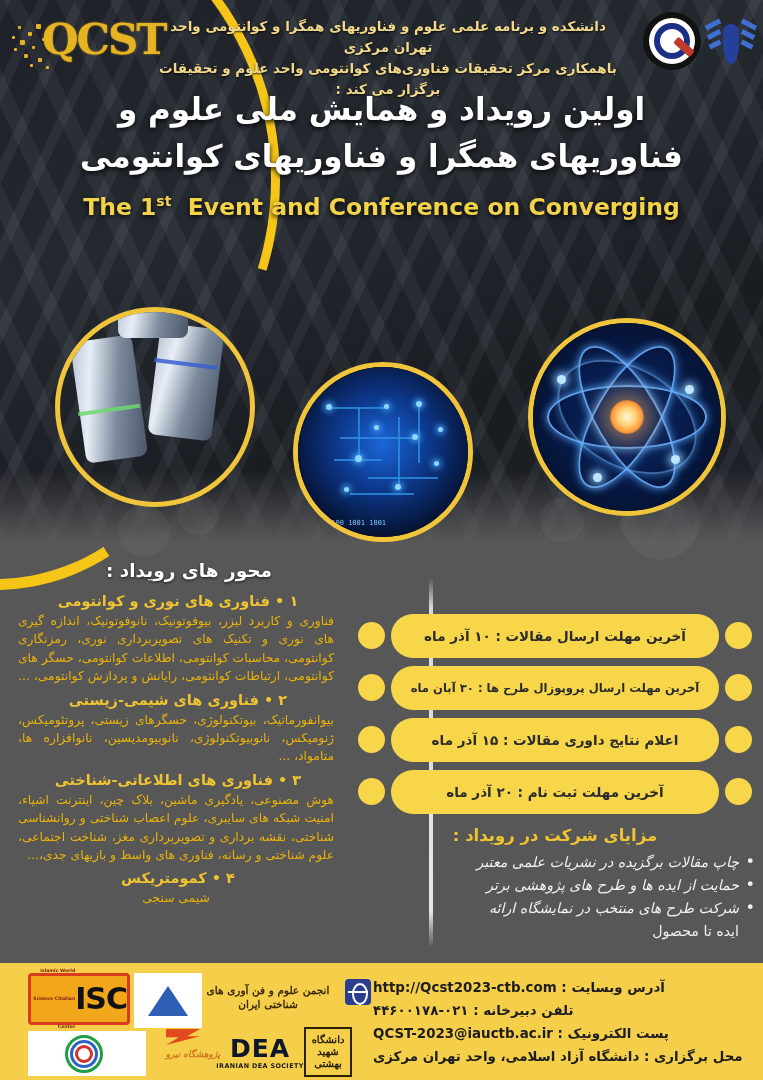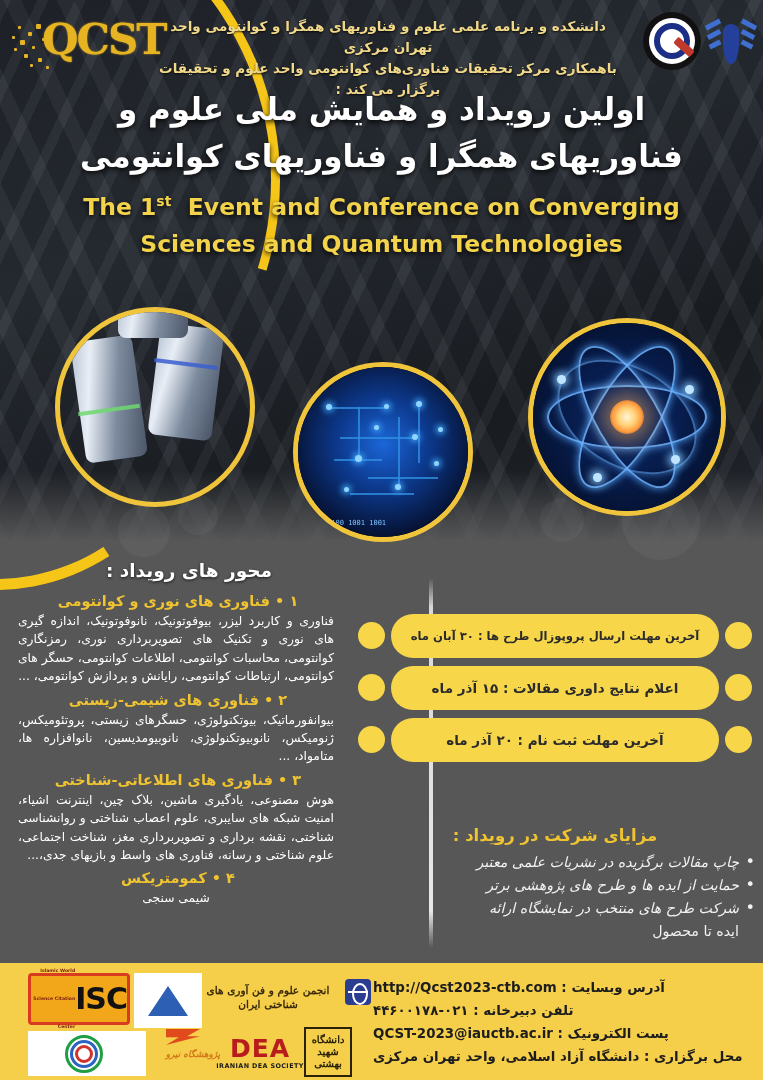--- a/index.html
+++ b/index.html
@@ -133,21 +133,21 @@
   .topics{position:absolute;left:8px;top:560px;width:340px;direction:rtl;}
   .section-head{
     color:#ffffff;font-size:18.5px;font-weight:bold;text-align:center;
     padding-left:22px;margin-bottom:12px;text-shadow:0 1px 3px rgba(0,0,0,.7);
   }
   .topic{margin-bottom:6px;}
   .topic-title{
     color:#f0c431;font-size:14.5px;font-weight:bold;text-align:center;margin-bottom:3px;
   }
   .topic-body{
-    color:#ffffff;font-size:12.3px;line-height:18.4px;text-align:justify;
+    color:#eab308;font-size:12.3px;line-height:18.4px;text-align:justify;
     padding:0 14px 0 10px;
   }
   .topic-body.center{text-align:center;}
   .divider{
     position:absolute;right:330px;top:578px;width:4px;height:370px;
     background:linear-gradient(180deg,rgba(255,255,255,0) 0%,#d8d8d8 8%,#e8e8e8 90%,rgba(255,255,255,0) 100%);
     border-radius:2px;
   }
 
   
@@ -211,21 +211,21 @@
   .rainbow .circs{position:relative;width:44px;height:38px;}
   .ring-c{position:absolute;border-radius:50%;border:3px solid;}
   .niroo{position:absolute;left:148px;top:62px;width:66px;height:48px;}
   .niroo .bolt{position:absolute;left:14px;top:0;width:34px;height:16px;background:#e04a1c;
        clip-path:polygon(0 0,100% 0,62% 45%,100% 45%,0 100%,38% 52%,0 52%);}
   .niroo .cap{position:absolute;left:8px;top:20px;width:66px;color:#d4791b;font-size:9px;
        direction:rtl;text-align:center;font-weight:bold;
        font-family:"DejaVu Serif","Liberation Serif",serif;font-style:italic;}
   .dea{position:absolute;left:212px;top:64px;width:88px;height:44px;background:transparent;
        display:flex;flex-direction:column;align-items:center;justify-content:center;}
-  .dea .mark{font-size:25px;font-weight:bold;color:#b91c1c;letter-spacing:1px;line-height:26px;
+  .dea .mark{font-size:25px;font-weight:bold;color:#0f172a;letter-spacing:1px;line-height:26px;
        font-family:"DejaVu Sans",sans-serif;}
   .dea .cap{font-size:6.4px;font-weight:bold;color:#1a1a1a;letter-spacing:.4px;}
   .beheshti{position:absolute;left:300px;top:60px;width:48px;height:50px;
        border:2px solid #2a2208;display:flex;align-items:center;justify-content:center;
        color:#2a2208;font-size:10px;font-weight:bold;direction:rtl;text-align:center;line-height:12px;
        font-family:"DejaVu Serif","Liberation Serif",serif;}
 </style>
 </head>
 <body>
 
@@ -285,21 +285,20 @@
   <div class="title-fa">
     <div>اولین رویداد و همایش ملی علوم و</div>
     <div>فناوریهای همگرا و فناوریهای کوانتومی</div>
   </div>
 
   <div class="title-en">
     <div>
       <span>The 1</span><sup>st</sup>&nbsp;
       <span>Event and Conference on Converging</span>
     </div>
-    <div>Sciences and Quantum Technologies</div>
   </div>
 
 
   <div class="circ circ-micro">
     <span class="micro-body" style="left:18px;top:26px;width:62px;height:122px;transform:rotate(-8deg);"></span>
     <span class="micro-ring" style="left:18px;top:96px;width:62px;transform:rotate(-8deg);"></span>
     <span class="micro-body" style="left:94px;top:14px;width:64px;height:112px;transform:rotate(7deg);"></span>
     <span class="micro-ring blue" style="left:94px;top:50px;width:64px;transform:rotate(7deg);"></span>
     <span class="micro-body" style="left:58px;top:-18px;width:70px;height:44px;"></span>
   </div>
@@ -378,20 +377,25 @@
       <div class="topic-body center">شیمی سنجی</div>
     </div>
   </div>
 
   <div class="divider"></div>
 
   <div class="deadlines">
     <div class="dl-row">
       <span class="dot r"></span>
       <span class="dot l"></span>
+      <span class="pill">آخرین مهلت ارسال مقالات :  ۱۰  آذر ماه</span>
+    </div>
+    <div class="dl-row">
+      <span class="dot r"></span>
+      <span class="dot l"></span>
       <span class="pill small">آخرین مهلت ارسال پروپوزال طرح ها : ۳۰ آبان ماه</span>
     </div>
     <div class="dl-row">
       <span class="dot r"></span>
       <span class="dot l"></span>
       <span class="pill">اعلام نتایج داوری مقالات : ۱۵ آذر ماه</span>
     </div>
     <div class="dl-row">
       <span class="dot r"></span>
       <span class="dot l"></span>

